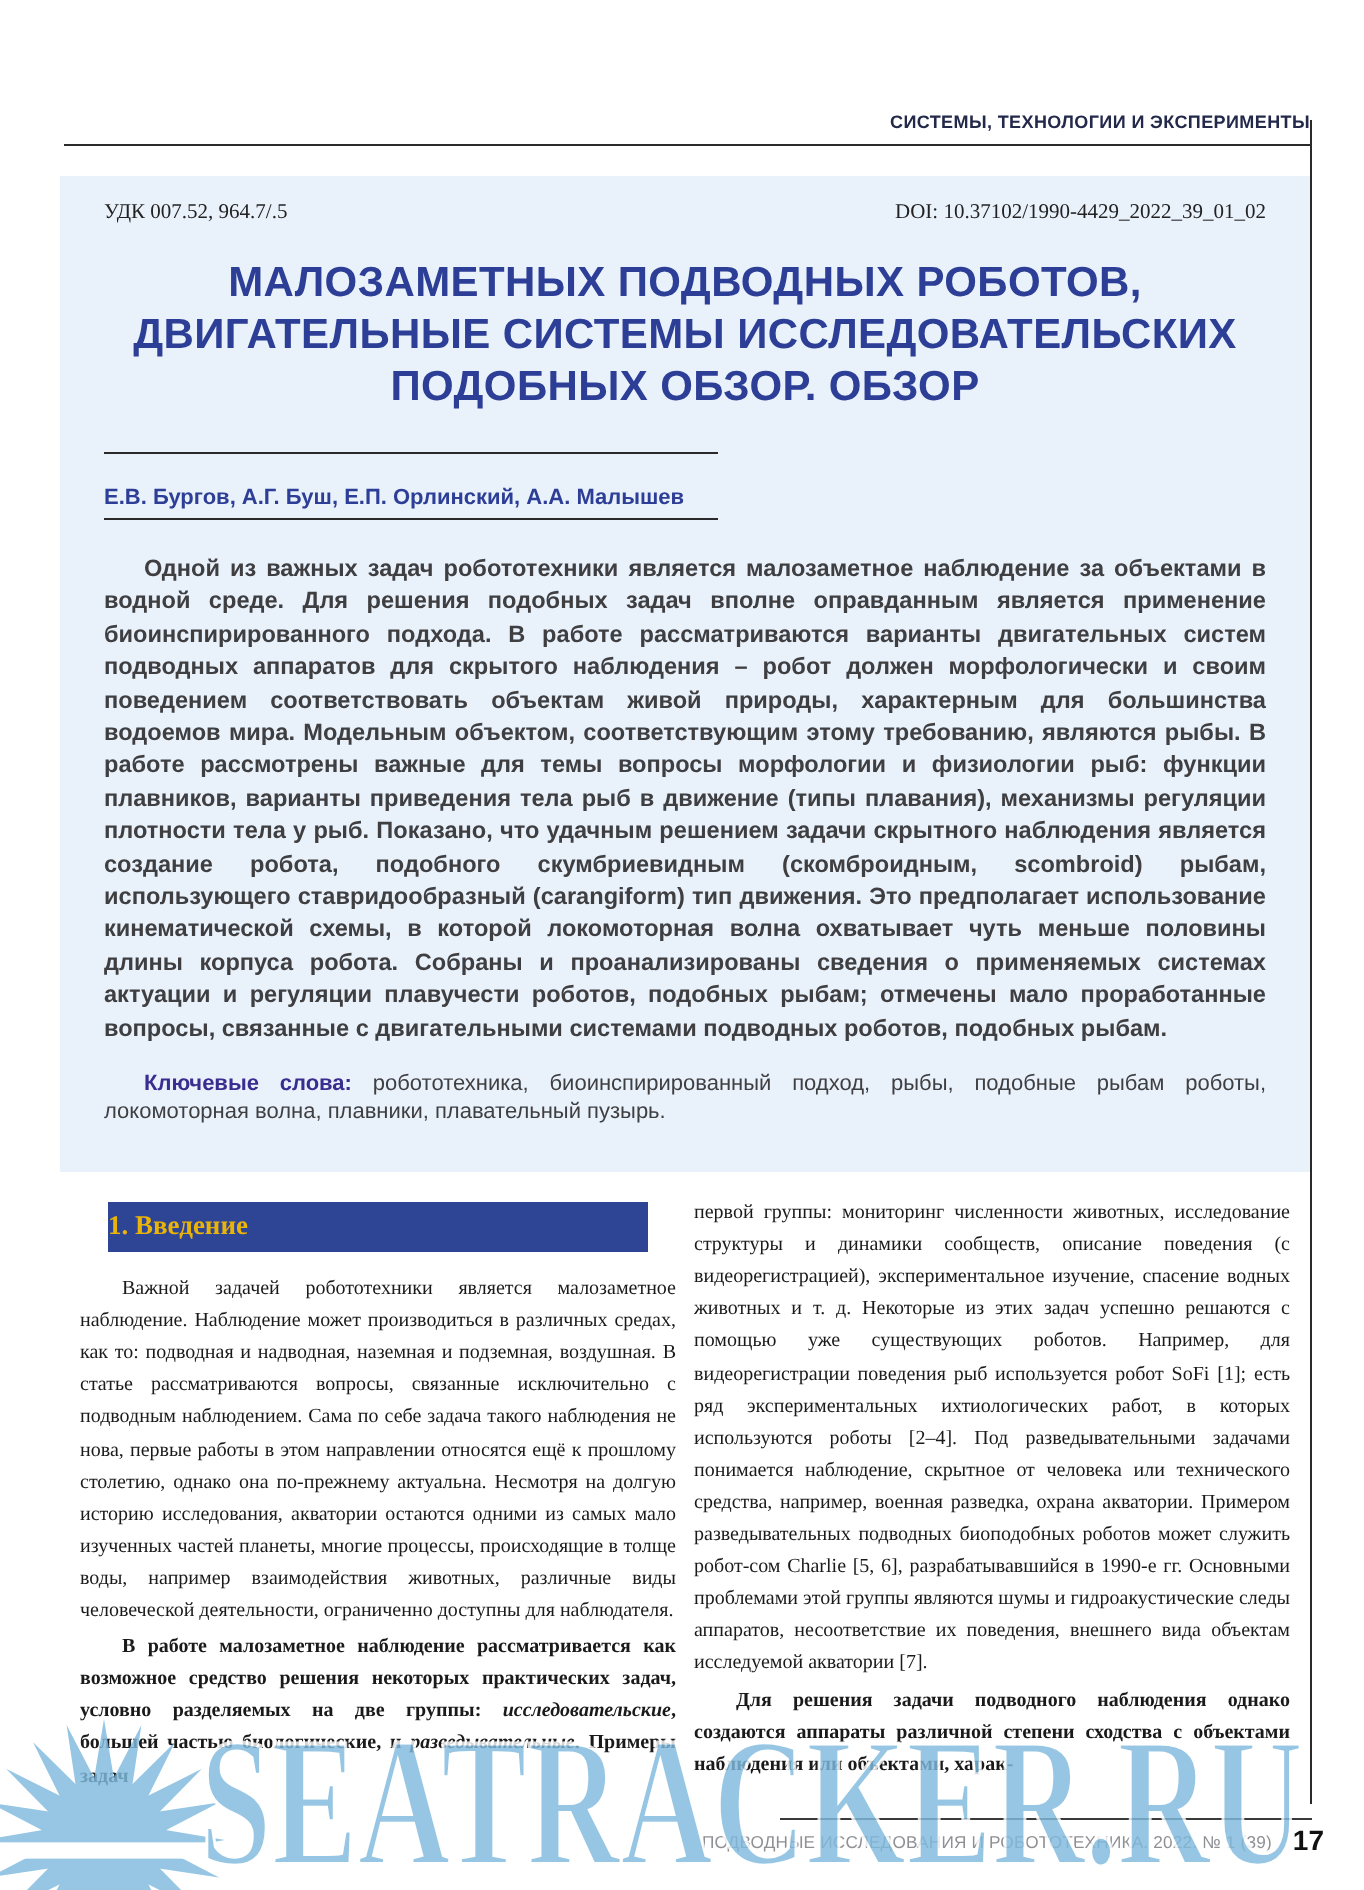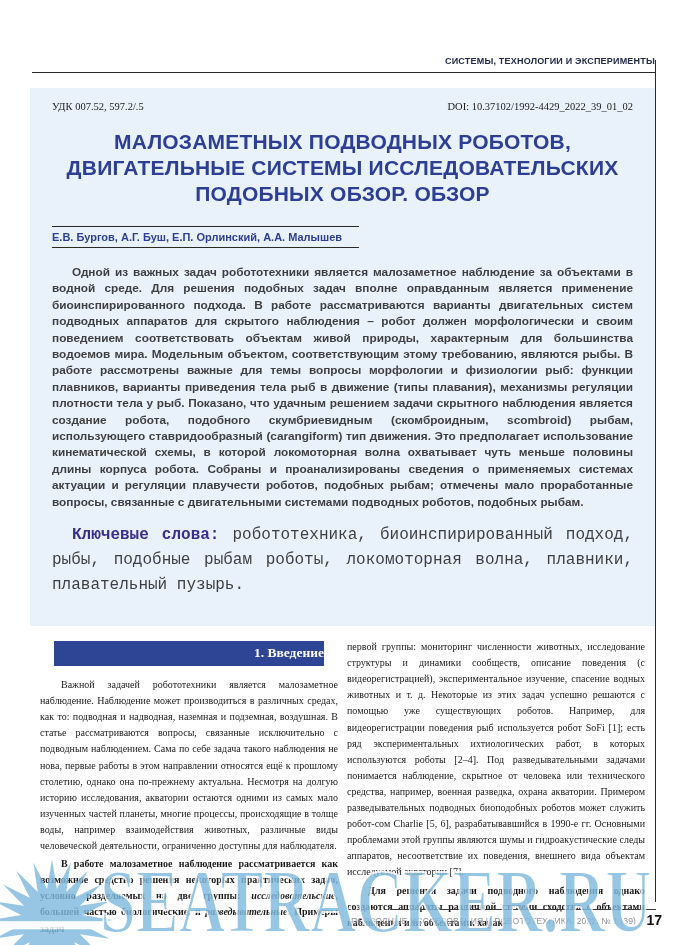--- a/index.html
+++ b/index.html
@@ -11,32 +11,32 @@
           letter-spacing:.2px;color:#23294a;}
   .header-rule{margin:6px 27px 0 32px;border:none;border-top:1.4px solid #2a2a2a;}
   .right-border{position:absolute;left:655px;top:40px;width:1.4px;height:842px;background:#2a2a2a;}
   
   .bluebox{margin:15px 27px 0 30px;background:#e9f1fb;padding:13px 22px 12px 22px;}
   .meta-row{display:flex;justify-content:space-between;font-size:10.5px;color:#222;}
   .title{margin-top:17px;text-align:center;font-family:"Liberation Sans",sans-serif;
          font-weight:700;font-size:21px;line-height:26px;color:#2d3e96;letter-spacing:.2px;}
   .authors-wrap{margin-top:19px;}
   .authors{display:inline-block;border-top:1.4px solid #2a2a2a;border-bottom:1.4px solid #2a2a2a;
-           padding:4px 2px 4px 0;min-width:305px;
+           padding:16px 2px 4px 0;min-width:305px;
            font-family:"Liberation Sans",sans-serif;font-size:11px;font-weight:700;color:#2d3e96;}
   .abstract{margin-top:16px;text-align:justify;text-indent:20px;
             font-family:"Liberation Sans",sans-serif;font-size:11.8px;line-height:16.4px;color:#3f3f42;font-weight:bold;}
   .keywords{margin-top:13px;text-align:justify;text-indent:20px;
-            font-family:Liberation Mono, monospace;font-size:16px;line-height:25px;color:#3f3f42;}
+            font-family:Liberation Sans, sans-serif;font-size:11px;line-height:14px;color:#3f3f42;}
   .kw-label{font-weight:700;color:#3a2d90;}
   
   .columns{margin:13px 37px 0 40px;display:flex;gap:9px;}
   .col{width:298px;}
-  .section-head{margin:2px 14px 11px 14px;background:#2e4596;color:#ffffff;
-                text-align:right;font-weight:700;font-size:13.5px;padding:4px 0 5px 0;}
+  .section-head{margin:2px 14px 11px 14px;background:#2e4596;color:#eab308;
+                text-align:left;font-weight:700;font-size:13.5px;padding:4px 0 5px 0;}
   .body-p{margin:0;text-align:justify;text-indent:21px;font-size:10px;line-height:16.1px;}
   .body-p + .body-p{margin-top:2px;font-weight:bold;}
   .no-indent{text-indent:0;}
   .it{font-style:italic;}
   
   .footer-rule{position:absolute;left:390px;right:26px;top:889px;border-top:1.2px solid #3a3a3a;}
   .footer-text{position:absolute;right:46px;top:896px;
                font-family:"Liberation Sans",sans-serif;font-size:8.6px;color:#8f9094;letter-spacing:.1px;}
   .footer-page{position:absolute;right:20px;top:892px;font-family:"Liberation Sans",sans-serif;
                font-size:14px;font-weight:700;color:#111;padding-left:24px;}
@@ -53,22 +53,22 @@
 <body>
 
 <div class="page">
 
   <div class="topbar">СИСТЕМЫ, ТЕХНОЛОГИИ И ЭКСПЕРИМЕНТЫ</div>
   <hr class="header-rule">
   <div class="right-border"></div>
 
   <div class="bluebox">
     <div class="meta-row">
-      <span>УДК 007.52, 597.2/.5</span>
-      <span>DOI: 10.37102/1992-4429_2022_39_01_02</span>
+      <span>УДК 007.52, 964.7/.5</span>
+      <span>DOI: 10.37102/1990-4429_2022_39_01_02</span>
     </div>
     <div class="title">
       <div>МАЛОЗАМЕТНЫХ ПОДВОДНЫХ РОБОТОВ,</div>
       <div>ДВИГАТЕЛЬНЫЕ СИСТЕМЫ ИССЛЕДОВАТЕЛЬСКИХ</div>
       <div>ПОДОБНЫХ ОБЗОР. ОБЗОР</div>
     </div>
     <div class="authors-wrap">
       <span class="authors">Е.В. Бургов, А.Г. Буш, Е.П. Орлинский, А.А. Малышев</span>
     </div>
     <p class="abstract">Одной из важных задач робототехники является малозаметное наблюдение за объектами в водной среде. Для решения подобных задач вполне оправданным является применение биоинспирированного подхода. В работе рассматриваются варианты двигательных систем подводных аппаратов для скрытого наблюдения – робот должен морфологически и своим поведением соответствовать объектам живой природы, характерным для большинства водоемов мира. Модельным объектом, соответствующим этому требованию, являются рыбы. В работе рассмотрены важные для темы вопросы морфологии и физиологии рыб: функции плавников, варианты приведения тела рыб в движение (типы плавания), механизмы регуляции плотности тела у рыб. Показано, что удачным решением задачи скрытного наблюдения является создание робота, подобного скумбриевидным (скомброидным, scombroid) рыбам, использующего ставридообразный (carangiform) тип движения. Это предполагает использование кинематической схемы, в которой локомоторная волна охватывает чуть меньше половины длины корпуса робота. Собраны и проанализированы сведения о применяемых системах актуации и регуляции плавучести роботов, подобных рыбам; отмечены мало проработанные вопросы, связанные с двигательными системами подводных роботов, подобных рыбам.</p>

